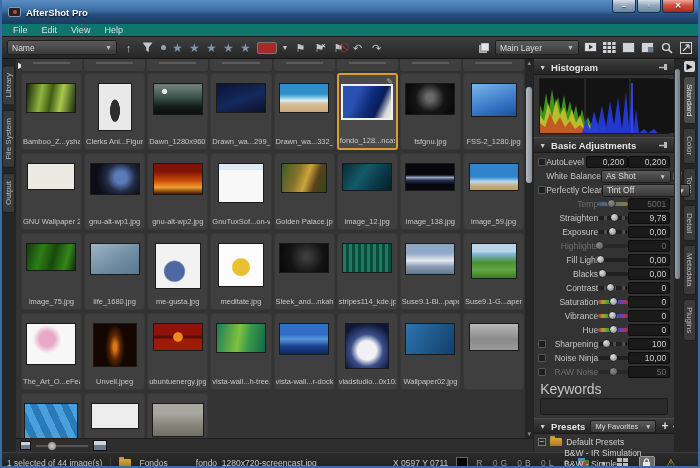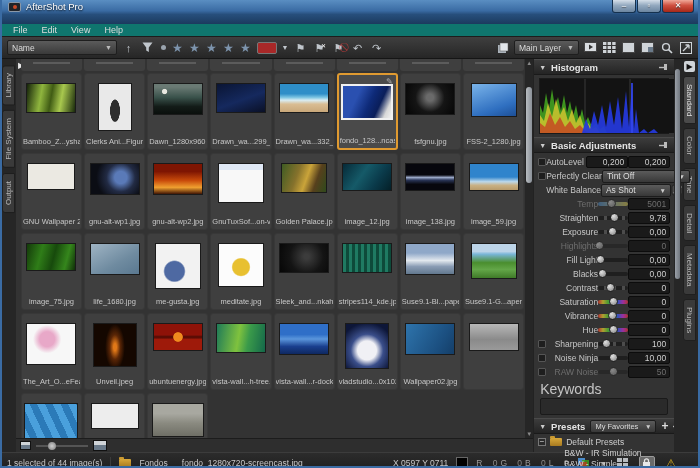--- a/index.html
+++ b/index.html
@@ -1,19 +1,19 @@
 <!DOCTYPE html>
 <html><head>
 <meta charset="utf-8">
 <style>
   html,body{margin:0;padding:0;background:#555;}
   *{box-sizing:border-box;font-family:"Liberation Sans",sans-serif;}
   .win{position:relative;width:700px;height:468px;background:#2b2b2b;border:2px solid #3a6ba3;border-top:none;overflow:hidden;}
   
-  .titlebar{height:20px;background:linear-gradient(#5a8ec2,#3a6ba3 45%,#274f7c 60%,#1b3a5e);display:flex;align-items:flex-end;padding:12px 6px;position:relative;}
+  .titlebar{height:20px;background:linear-gradient(#5a8ec2,#3a6ba3 45%,#274f7c 60%,#1b3a5e);display:flex;align-items:center;padding:12px 6px;position:relative;font-weight:bold;}
   .appicon{width:13px;height:10px;background:#20242a;border:1px solid #8a98a8;border-radius:2px;position:relative;margin-right:5px;}
   .appicon::after{content:"";position:absolute;left:4px;top:2px;width:4px;height:4px;border-radius:50%;background:#c84a2a;}
   .apptitle{color:#fff;font-size:9.5px;text-shadow:0 1px 2px #000;}
   .winbtns{position:absolute;right:4px;top:0;display:flex;}
   .wbtn{width:24px;height:13px;border:1px solid #15314e;border-top:none;border-radius:0 0 3px 3px;background:linear-gradient(#cdd9e6,#8fa5bb 40%,#5f7florid 60%,#7a92aa);background:linear-gradient(#d5dfe9,#93a9bf 45%,#6b85a0);color:#fff;font-size:8px;line-height:12px;text-align:center;text-shadow:0 1px 1px #333;margin-left:1px;}
   .wbtn.close{width:32px;background:linear-gradient(#e8a globalization);background:linear-gradient(#f0a898,#cf5040 45%,#a62818);}
   
   .menubar{height:13px;background:#0f766e;display:flex;align-items:center;padding-left:4px;border-bottom:1px solid #1d1d1d;}
   .mi{color:#ddd;font-size:9px;padding:0 7px;}
   
@@ -148,21 +148,21 @@
     <span class="tbico" style="position:relative">⚑<span style="position:absolute;font-size:9px;right:0;bottom:1px;color:#c43a3a">⃠</span></span>
     <span class="tbico">↶</span>
     <span class="tbico">↷</span>
     <span class="spacer"></span>
     <span class="tbico">
       <svg width="12" height="12" viewBox="0 0 12 12">
           <rect x="1" y="3" width="8" height="8" fill="#aab2ba"></rect>
           <rect x="3" y="1" width="8" height="8" fill="#e2e6ea" stroke="#555" stroke-width="0.5"></rect>
         </svg>
     </span>
-    <div class="combo" style="width:65px;justify-content:space-between">
+    <div class="combo" style="width:84px;justify-content:space-between">
       <span>Main Layer</span>
         <span class="car">▼</span>
     </div>
     <span class="tbico">
       <svg width="13" height="11" viewBox="0 0 13 11">
           <rect x="0.5" y="0.5" width="12" height="9" fill="#d8dce0" stroke="#444"></rect>
           <path d="M5 2.5 L9 5 L5 7.5 Z" fill="#333"></path>
         </svg>
     </span>
     <span class="tbico">
@@ -413,44 +413,44 @@
             </svg>
           </span>
       </div>
 
       <div class="adjrows">
         <div class="arow">
           <span class="chk"></span>
           <span class="alabel left">AutoLevel</span>
           <span class="val">0,200</span>
           <span class="val">0,200</span>
-        </div>
-        <div class="arow">
-          <span class="chk"></span>
-          <span class="alabel left">Perfectly Clear</span>
-          <span class="dd" style="flex:0 0 88px">
-            <span>Tint Off</span>
-              <span class="car">▼</span>
-          </span>
         </div>
         <div class="arow">
           <span class="chkspace"></span>
           <span class="alabel left">White Balance</span>
           <span class="dd" style="flex:0 0 70px">
             <span>As Shot</span>
               <span class="car">▼</span>
           </span>
           <span>
               <svg width="12" height="12" viewBox="0 0 12 12">
                 <rect x="1" y="1" width="10" height="10" rx="2" fill="#4a4a4a" stroke="#222"></rect>
                 <line x1="3" y1="9" x2="8.5" y2="3.5" stroke="#ddd" stroke-width="1.5"></line>
                 <circle cx="9" cy="3" r="1.4" fill="#ddd"></circle>
               </svg>
             </span>
         </div>
+        <div class="arow">
+          <span class="chk"></span>
+          <span class="alabel left">Perfectly Clear</span>
+          <span class="dd" style="flex:0 0 88px">
+            <span>Tint Off</span>
+              <span class="car">▼</span>
+          </span>
+        </div>
         <div id="sliders">
             <div class="arow dis">
               <span class="chkspace"></span>
               <span class="alabel">Temp</span>
               <span class="track temp">
                 <span class="handle" style="left: calc(42% - 4px);"></span>
               </span>
               <span class="val">5001</span>
             </div>
             <div class="arow">
@@ -595,21 +595,21 @@
         <div class="vtab2">Metadata</div>
         <div class="vtab2">Plugins</div>
       </div>
   </div>
 
   <div class="statusbar">
     <span>1 selected of 44 image(s)</span>
     <span class="sb-sep"></span>
     <span class="folder"></span>
     <span>Fondos</span>
-    <span style="margin-left:6px">fondo_1280x720-screencast.jpg</span>
+    <span style="margin-left:20px">fondo_1280x720-screencast.jpg</span>
     <span class="spacer"></span>
     <span>X 0597 Y 0711</span>
     <span class="blackswatch"></span>
     <span class="rgbl" id="channels">
         <span class="k">R</span>
         <span class="v">0</span>
         <span class="k">G</span>
         <span class="v">0</span>
         <span class="k">B</span>
         <span class="v">0</span>

